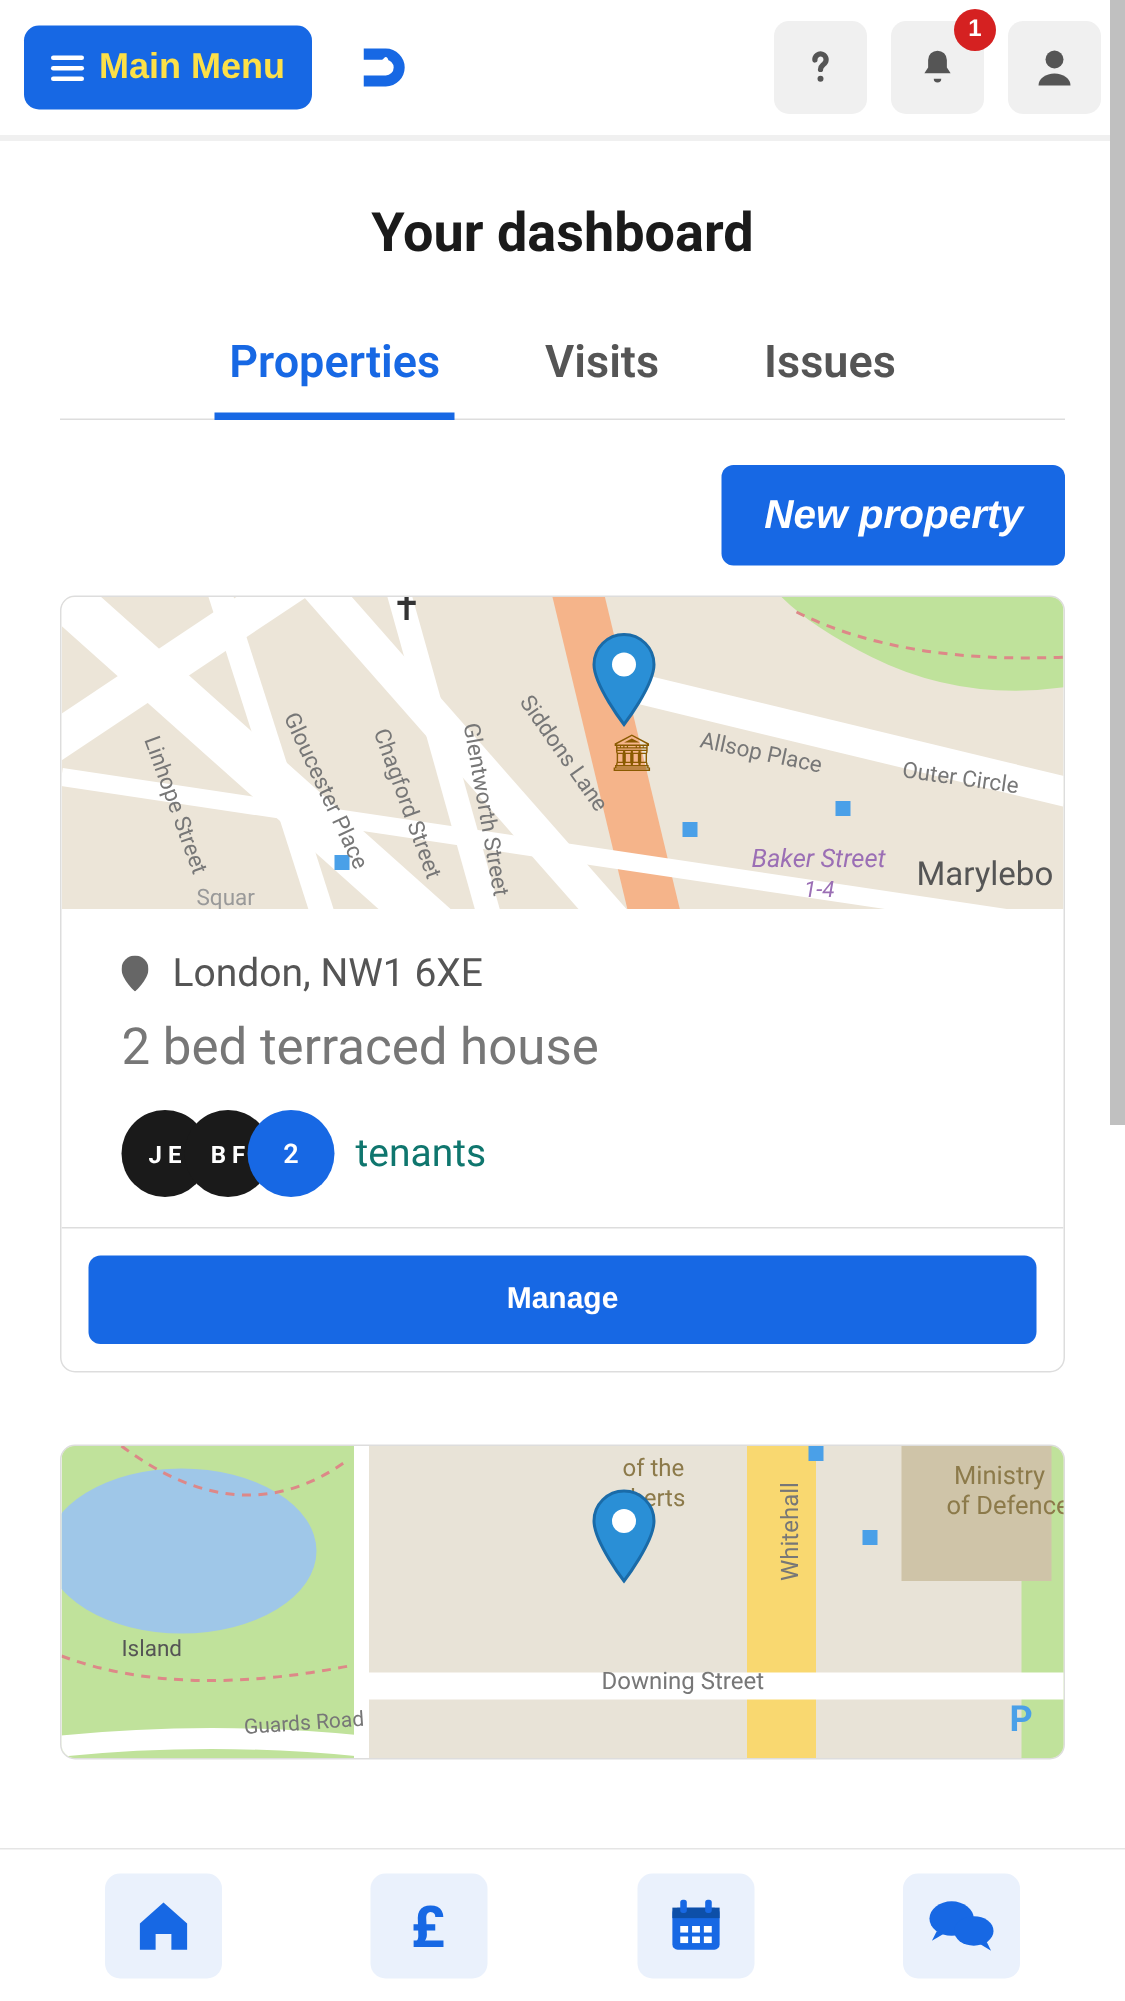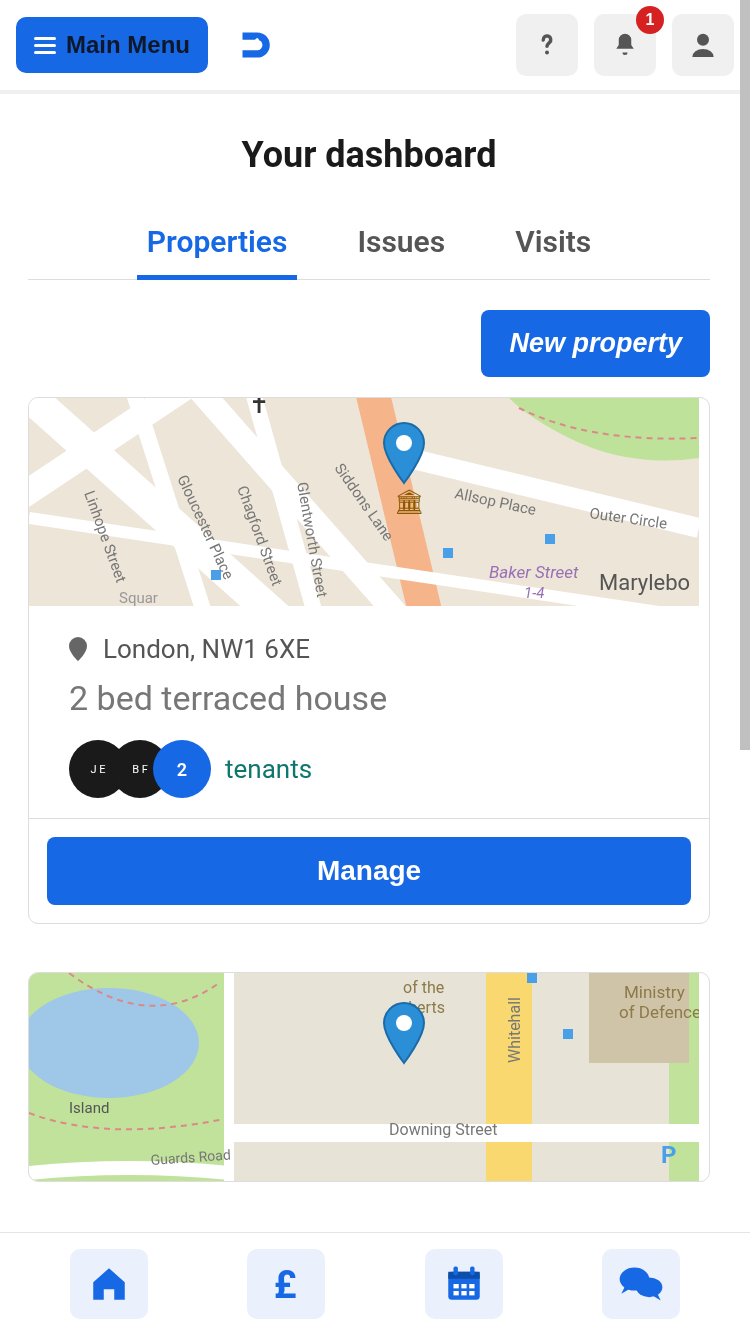--- a/index.html
+++ b/index.html
@@ -13,21 +13,21 @@
 }
 .header {
   display: flex;
   align-items: center;
   padding: 14px 16px;
   gap: 16px;
   border-bottom: 4px solid #f0f0f0;
 }
 .menu-btn {
   background: #1768e4;
-  color: #0f172a;
+  color: #fde047;
   border: none;
   border-radius: 10px;
   padding: 14px 18px;
   font-size: 24px;
   font-weight: 600;
   display: flex;
   align-items: center;
   gap: 10px;
   cursor: pointer;
 }
@@ -69,21 +69,21 @@
   border-radius: 50%;
   width: 28px;
   height: 28px;
   font-size: 16px;
   font-weight: 600;
   display: flex;
   align-items: center;
   justify-content: center;
 }
 .content {
-  padding: 40px 40px 0 28px;
+  padding: 40px 40px 0 40px;
 }
 .title {
   text-align: center;
   font-size: 36px;
   font-weight: 700;
   color: #1a1a1a;
   margin-bottom: 40px;
 }
 .tabs {
   display: flex;
@@ -172,43 +172,43 @@
   display: flex;
 }
 .avatar {
   width: 58px;
   height: 58px;
   border-radius: 50%;
   display: flex;
   align-items: center;
   justify-content: center;
   color: #fff;
-  font-size: 11px;
-  font-weight: 400;
+  font-size: 16px;
+  font-weight: 700;
   margin-left: -16px;
 }
 .avatar:first-child { margin-left: 0; }
 .avatar.dark { background: #1a1a1a; }
 .avatar.blue { background: #1768e4; font-size: 18px; font-weight: 600; }
 .tenants-label {
   font-size: 26px;
   color: #0f766e;
 }
 .card-footer {
   padding: 18px;
   border-top: 1px solid #ddd;
 }
 .manage-btn {
   width: 100%;
   background: #1768e4;
   color: #fff;
   border: none;
   border-radius: 8px;
   padding: 18px;
-  font-size: 28px;
+  font-size: 20px;
   font-weight: 600;
   cursor: pointer;
 }
 .bottom-nav {
   position: absolute;
   bottom: 0;
   left: 0;
   right: 0;
   height: 102px;
   background: #fff;
@@ -274,22 +274,22 @@
       <path d="M4 21 a8 6 0 0 1 16 0 z" fill="#555"></path>
     </svg>
   </button>
 </div>
 
 <div class="content">
   <h1 class="title">Your dashboard</h1>
 
   <div class="tabs">
     <div class="tab active">Properties</div>
+    <div class="tab">Visits</div>
     <div class="tab">Issues</div>
-    <div class="tab">Visits</div>
   </div>
 
   <div class="action-row">
     <button class="btn-primary">New property</button>
   </div>
 
   <div class="card">
     <div class="map">
       <svg width="670" height="210" viewBox="0 0 670 210">
         <rect width="670" height="210" fill="#ece5d8"></rect>

